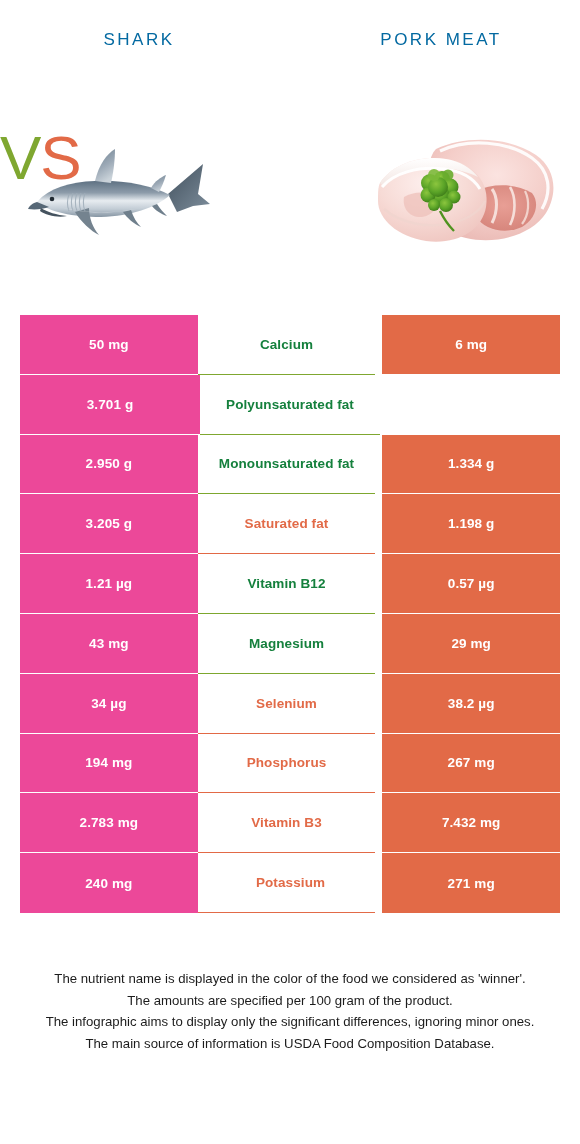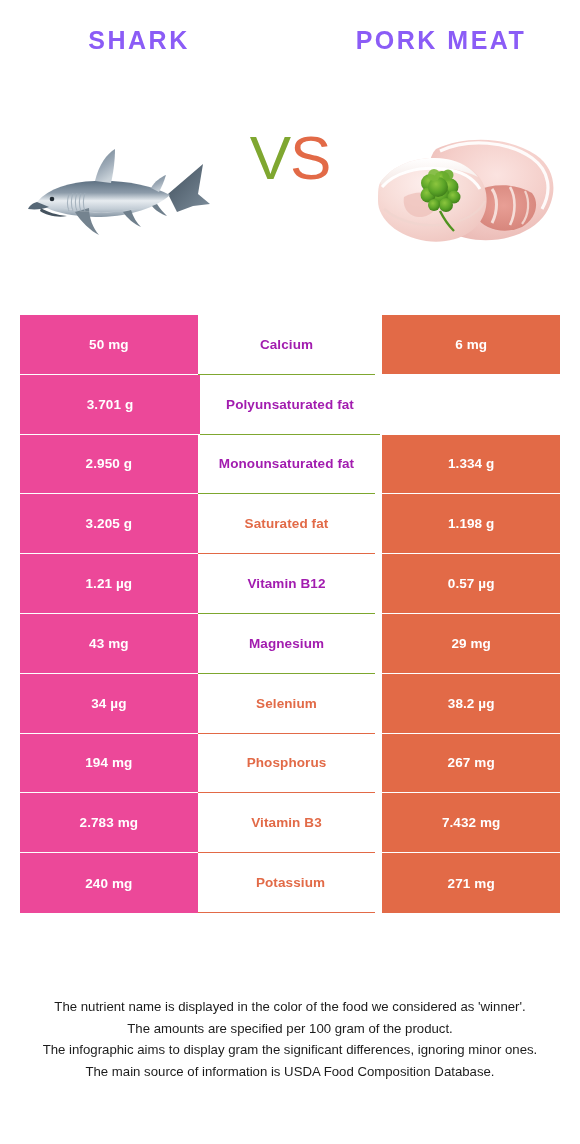--- a/index.html
+++ b/index.html
@@ -18,24 +18,24 @@
   
   .header {
     display: flex;
     width: 580px;
     height: 80px;
     align-items: center;
   }
   .header-title {
     flex: 1;
     text-align: center;
-    font-size: 25px;
-    font-weight: 700;
+    font-size: 17px;
+    font-weight: 400;
     letter-spacing: 2.5px;
-    color: #8b5cf6;
+    color: #0369a1;
     text-transform: uppercase;
     font-family: "Liberation Sans", sans-serif;
   }
   .header-title.left  { padding-right: 18px; }
   .header-title.right { padding-left: 6px; }
 
   
   .hero {
     position: relative;
     width: 580px;
@@ -50,21 +50,21 @@
     align-items: center;
     justify-content: center;
   }
   .hero-food.left  { left: 14px; }
   .hero-food.right { right: 8px; }
 
   .vs-wrap {
     position: absolute;
     left: 0; right: 0;
     top: 42px;
-    text-align: center;
+    text-align: left;
     z-index: 5;
     pointer-events: none;
   }
   .vs-text {
     font-size: 62px;
     font-weight: 400;
     letter-spacing: -1px;
     font-family: "Liberation Sans", sans-serif;
   }
   .vs-v { color: #7FA730; }
@@ -111,40 +111,39 @@
   }
   .cell-mid {
     width: 180px;
     background: #ffffff;
     font-weight: 700;
     font-size: 13.5px;
   }
   .row:last-child .cell-left,
   .row:last-child .cell-right { border-bottom: none; }
 
-  .win-green .cell-mid { color: #a21caf; border-bottom: 1.1px solid #7FA730; }
+  .win-green .cell-mid { color: #15803d; border-bottom: 1.1px solid #7FA730; }
   .win-orange .cell-mid { color: #E26A47; border-bottom: 1.1px solid #E26A47; }
   .row:last-child .cell-mid { border-bottom: 1.1px solid transparent; }
   .row.win-green:last-child  .cell-mid { border-bottom: 1.1px solid #7FA730; }
   .row.win-orange:last-child .cell-mid { border-bottom: 1.1px solid #E26A47; padding-left: 8px; }
 
   
   .footer {
     position: absolute;
     left: 0;
     top: 968px;
     width: 580px;
     text-align: center;
     font-size: 13.2px;
     line-height: 21.5px;
     color: #1c1c1c;
     font-weight: 400;
     padding: 0 22px;
     box-sizing: border-box;
-    margin-top: 28px;
   }
   .footer-line { display: block; }
 </style>
 </head>
 <body>
 
 <div class="header">
   <div class="header-title left">Shark</div>
   <div class="header-title right">Pork Meat</div>
 </div>
@@ -327,15 +326,15 @@
       <div class="cell cell-left">240 mg</div>
       <div class="cell cell-mid">Potassium</div>
       <div class="cell cell-right">271 mg</div>
     </div>
   </div>
 
 <div class="footer">
 
 <span class="footer-line">The nutrient name is displayed in the color of the food we considered as 'winner'.</span>
     <span class="footer-line">The amounts are specified per 100 gram of the product.</span>
-    <span class="footer-line">The infographic aims to display gram the significant differences, ignoring minor ones.</span>
+    <span class="footer-line">The infographic aims to display only the significant differences, ignoring minor ones.</span>
     <span class="footer-line">The main source of information is USDA Food Composition Database.</span>
   </div>
 
 </body></html>

